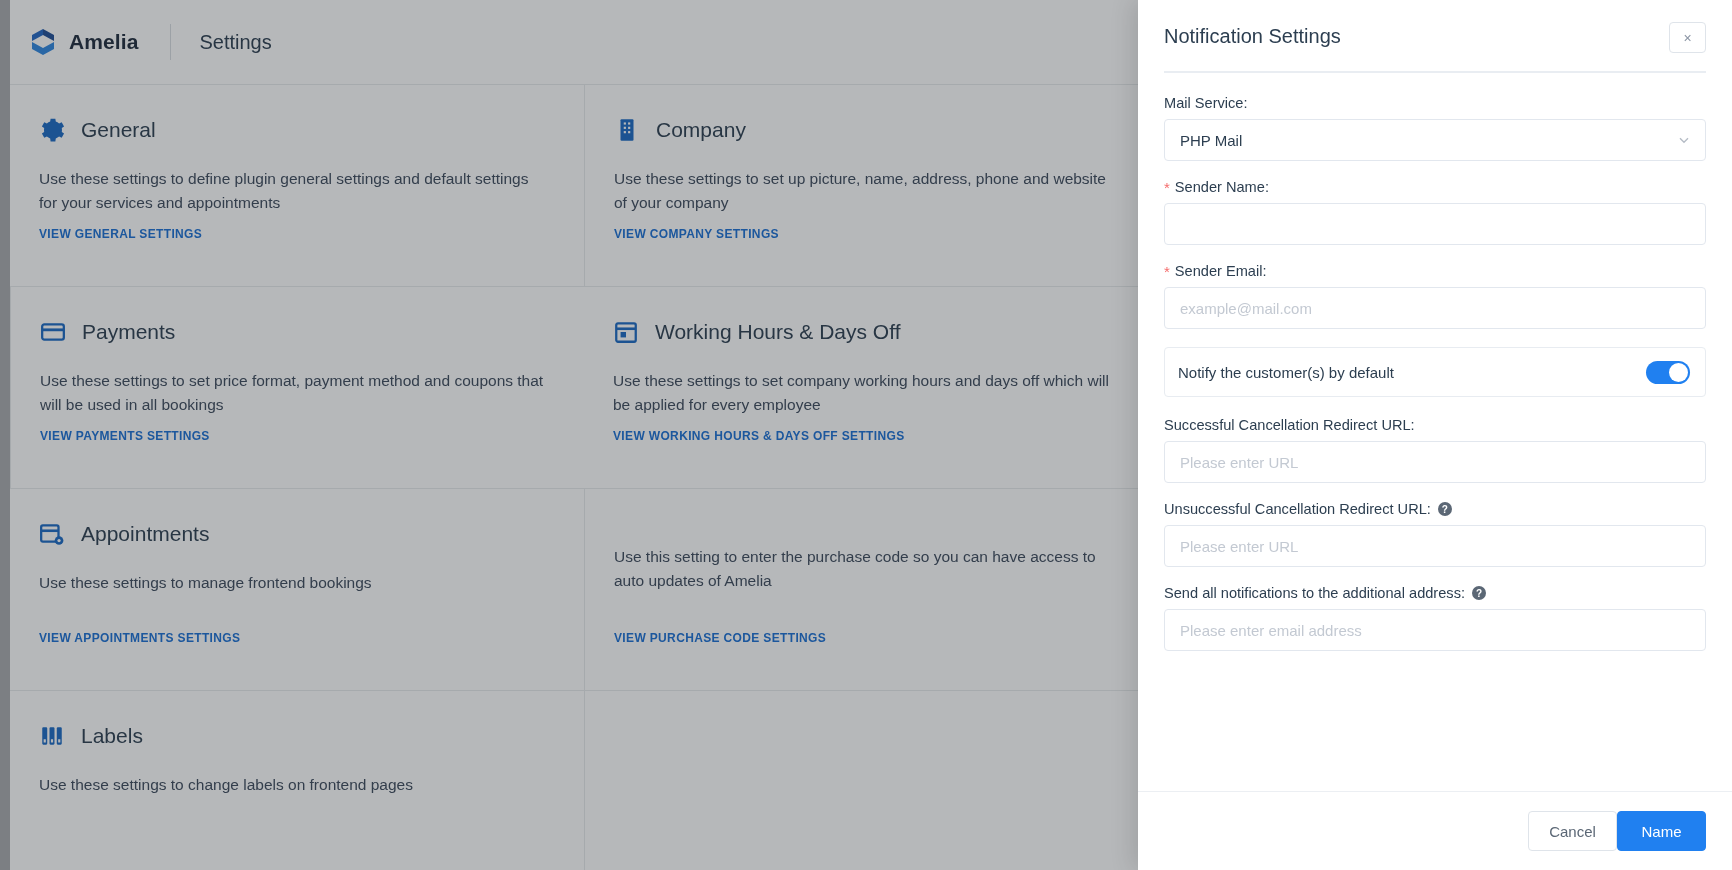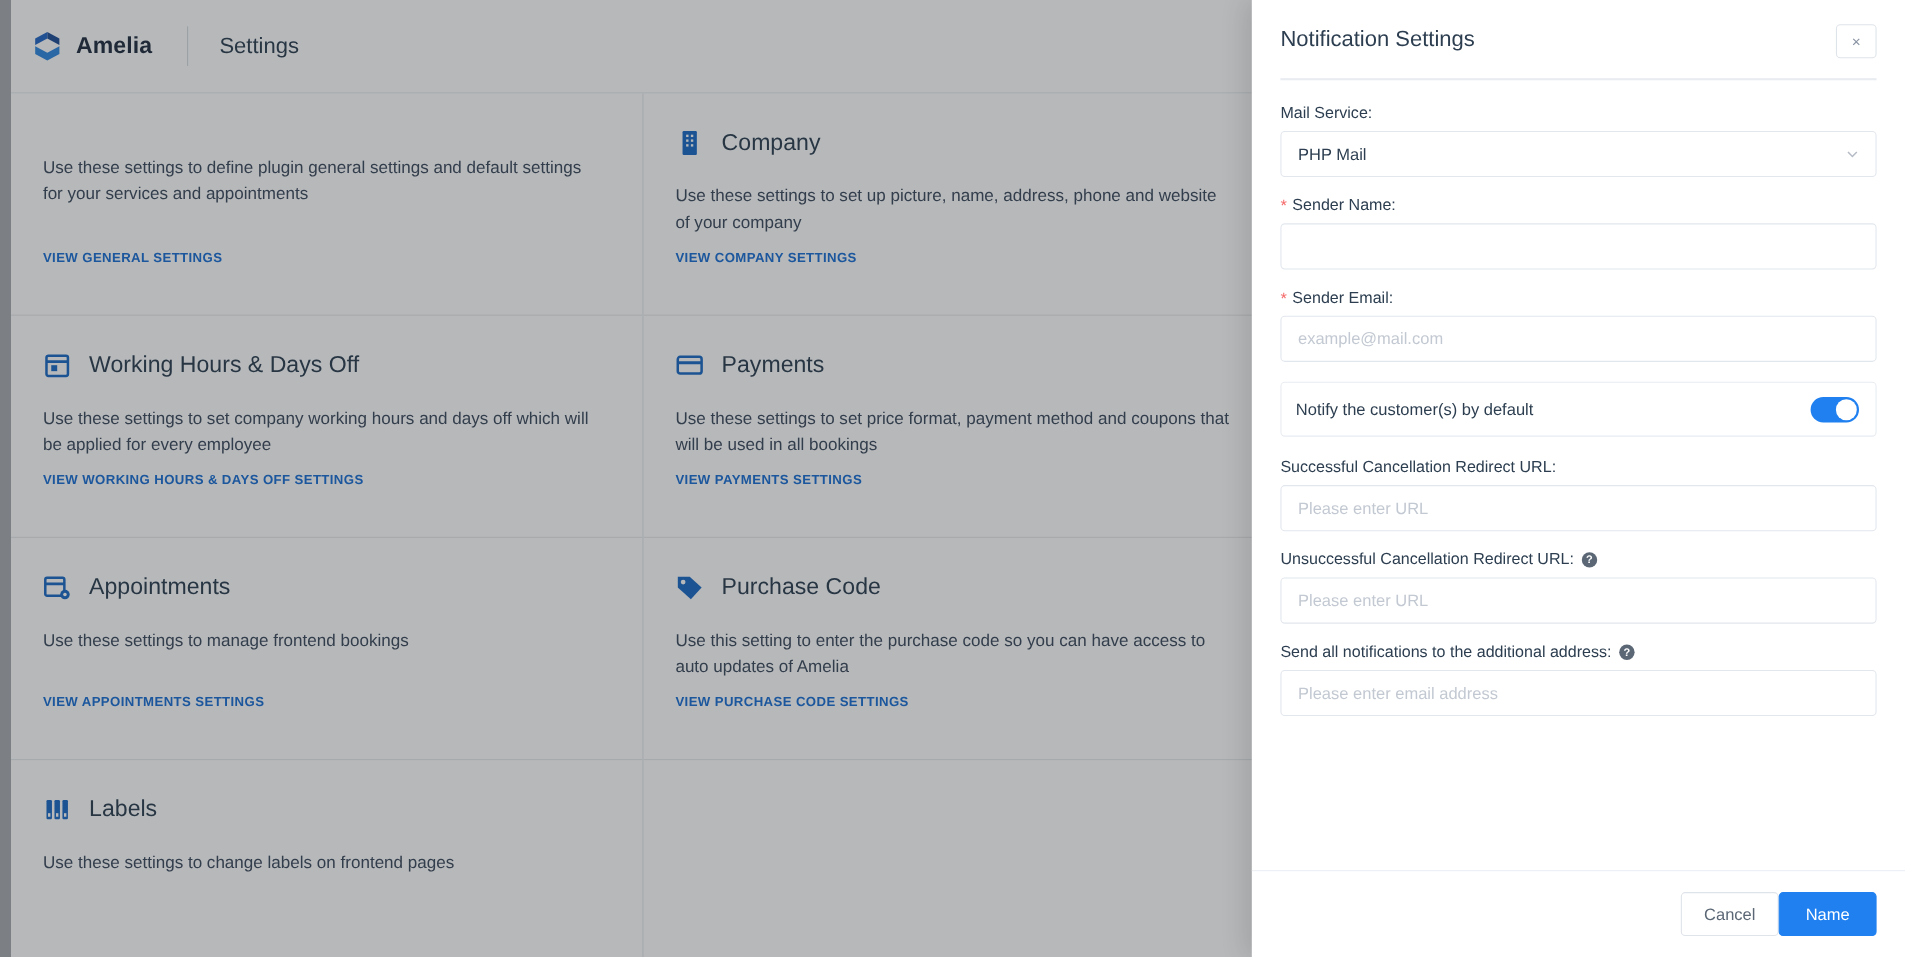--- a/index.html
+++ b/index.html
@@ -187,20 +187,28 @@
         <span class="brand-name">Amelia</span>
       </div>
       <div class="topbar-divider"></div>
       <div class="topbar-title">Settings</div>
     </div>
 
     <div class="cards-area">
       <div class="card-grid">
 
         <div class="card card-row-sep">
+          <div class="card-head">
+            <span class="card-icon">
+              <svg viewBox="0 0 24 24" fill="#1a69c4">
+                  <path d="M12 8.2a3.8 3.8 0 100 7.6 3.8 3.8 0 000-7.6zm9.2 3.8c0-.6-.06-1.2-.17-1.76l2.1-1.5-2.2-3.8-2.4 1a9.2 9.2 0 00-3.05-1.77L15.1 1.5h-4.4l-.38 2.67a9.2 9.2 0 00-3.05 1.77l-2.4-1-2.2 3.8 2.1 1.5a9.6 9.6 0 000 3.52l-2.1 1.5 2.2 3.8 2.4-1a9.2 9.2 0 003.05 1.77l.38 2.67h4.4l.38-2.67a9.2 9.2 0 003.05-1.77l2.4 1 2.2-3.8-2.1-1.5c.11-.56.17-1.16.17-1.76z"></path>
+                </svg>
+            </span>
+            <span class="card-title">General</span>
+          </div>
           <div class="card-desc">Use these settings to define plugin general settings and default settings for your services and appointments</div>
           <div class="card-link">VIEW GENERAL SETTINGS</div>
         </div>
 
         <div class="card col-mid card-row-sep">
           <div class="card-head">
             <span class="card-icon">
               <svg viewBox="0 0 24 24" fill="#1a69c4">
                   <rect x="6" y="2" width="12" height="20" rx="1"></rect>
                   <rect x="9" y="5" width="2" height="2" fill="#fff"></rect>
@@ -226,47 +234,47 @@
                   <circle cx="19" cy="17" r="4.6" fill="#1a69c4"></circle>
                   <circle cx="19" cy="17" r="1.8" fill="#fff"></circle>
                 </svg>
             </span>
             <span class="card-title">Notifications</span>
           </div>
           <div class="card-desc">Use these settings to customize notifications sent to your customers and employees</div>
           <div class="card-link">VIEW NOTIFICATIONS SETTINGS</div>
         </div>
 
+        <div class="card col-mid card-row-sep">
+          <div class="card-head">
+            <span class="card-icon">
+              <svg viewBox="0 0 24 24" fill="none" stroke="#1a69c4" stroke-width="2.1">
+                  <rect x="2" y="5" width="20" height="14" rx="2"></rect>
+                  <path d="M2 10h20" stroke-width="2.6"></path>
+                </svg>
+            </span>
+            <span class="card-title">Payments</span>
+          </div>
+          <div class="card-desc">Use these settings to set price format, payment method and coupons that will be used in all bookings</div>
+          <div class="card-link">VIEW PAYMENTS SETTINGS</div>
+        </div>
+
         <div class="card card-row-sep">
           <div class="card-head">
             <span class="card-icon">
               <svg viewBox="0 0 24 24" fill="none" stroke="#1a69c4" stroke-width="2.1">
                   <rect x="3" y="4" width="18" height="17" rx="1.6"></rect>
                   <path d="M3 9h18" stroke-width="2.4"></path>
                   <rect x="7" y="12" width="5" height="5" fill="#1a69c4" stroke="none"></rect>
                 </svg>
             </span>
             <span class="card-title">Working Hours &amp; Days Off</span>
           </div>
           <div class="card-desc">Use these settings to set company working hours and days off which will be applied for every employee</div>
           <div class="card-link">VIEW WORKING HOURS &amp; DAYS OFF SETTINGS</div>
-        </div>
-
-        <div class="card col-mid card-row-sep">
-          <div class="card-head">
-            <span class="card-icon">
-              <svg viewBox="0 0 24 24" fill="none" stroke="#1a69c4" stroke-width="2.1">
-                  <rect x="2" y="5" width="20" height="14" rx="2"></rect>
-                  <path d="M2 10h20" stroke-width="2.6"></path>
-                </svg>
-            </span>
-            <span class="card-title">Payments</span>
-          </div>
-          <div class="card-desc">Use these settings to set price format, payment method and coupons that will be used in all bookings</div>
-          <div class="card-link">VIEW PAYMENTS SETTINGS</div>
         </div>
 
         <div class="card col-right card-row-sep">
           <div class="card-head">
             <span class="card-icon">
               <svg viewBox="0 0 24 24">
                   <text x="12" y="20" font-size="22" font-family="Liberation Sans, sans-serif" font-weight="bold" fill="#1a69c4" text-anchor="middle">G</text>
                 </svg>
             </span>
             <span class="card-title">Google Calendar</span>
@@ -285,29 +293,20 @@
                   <circle cx="18.5" cy="18" r="1.5" fill="#fff" stroke="none"></circle>
                 </svg>
             </span>
             <span class="card-title">Appointments</span>
           </div>
           <div class="card-desc">Use these settings to manage frontend bookings</div>
           <div class="card-link">VIEW APPOINTMENTS SETTINGS</div>
         </div>
 
         <div class="card col-mid card-row-sep">
-          <div class="card-head">
-            <span class="card-icon">
-              <svg viewBox="0 0 24 24" fill="#1a69c4">
-                  <path d="M2 3h10l10 9-9 10L2 12z"></path>
-                  <circle cx="6.5" cy="7.5" r="2" fill="#fff"></circle>
-                </svg>
-            </span>
-            <span class="card-title">Purchase Code</span>
-          </div>
           <div class="card-desc">Use this setting to enter the purchase code so you can have access to auto updates of Amelia</div>
           <div class="card-link">VIEW PURCHASE CODE SETTINGS</div>
         </div>
 
         <div class="card col-right card-row-sep">
           <div class="card-head">
             <span class="card-icon">
               <svg viewBox="0 0 24 24" fill="#1a69c4">
                   <path d="M10 2a2.2 2.2 0 014 0v1.6h2.6a1 1 0 011 1V8h1.8a2.2 2.2 0 010 4H17.6v3.4a1 1 0 01-1 1H14v1.4a2.2 2.2 0 01-4 0V16.4H6.4a1 1 0 01-1-1V12H4a2.2 2.2 0 010-4h1.4V4.6a1 1 0 011-1H10z"></path>
                 </svg>

